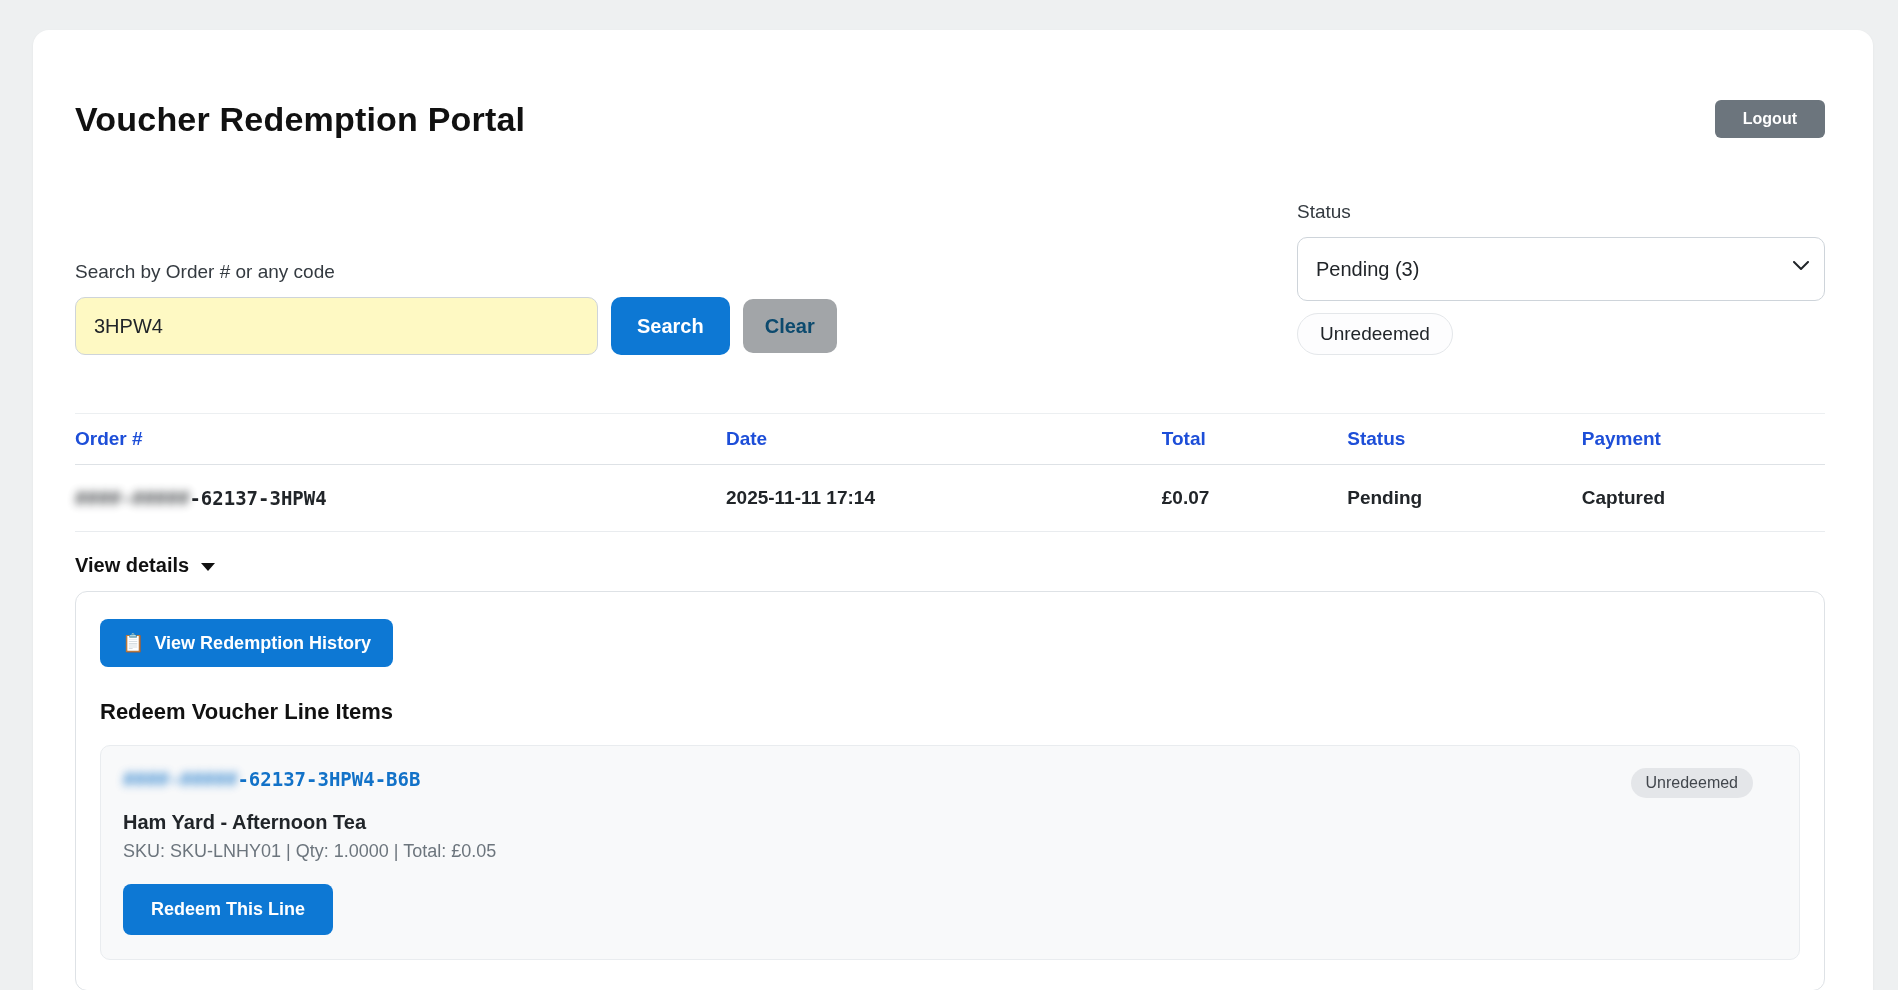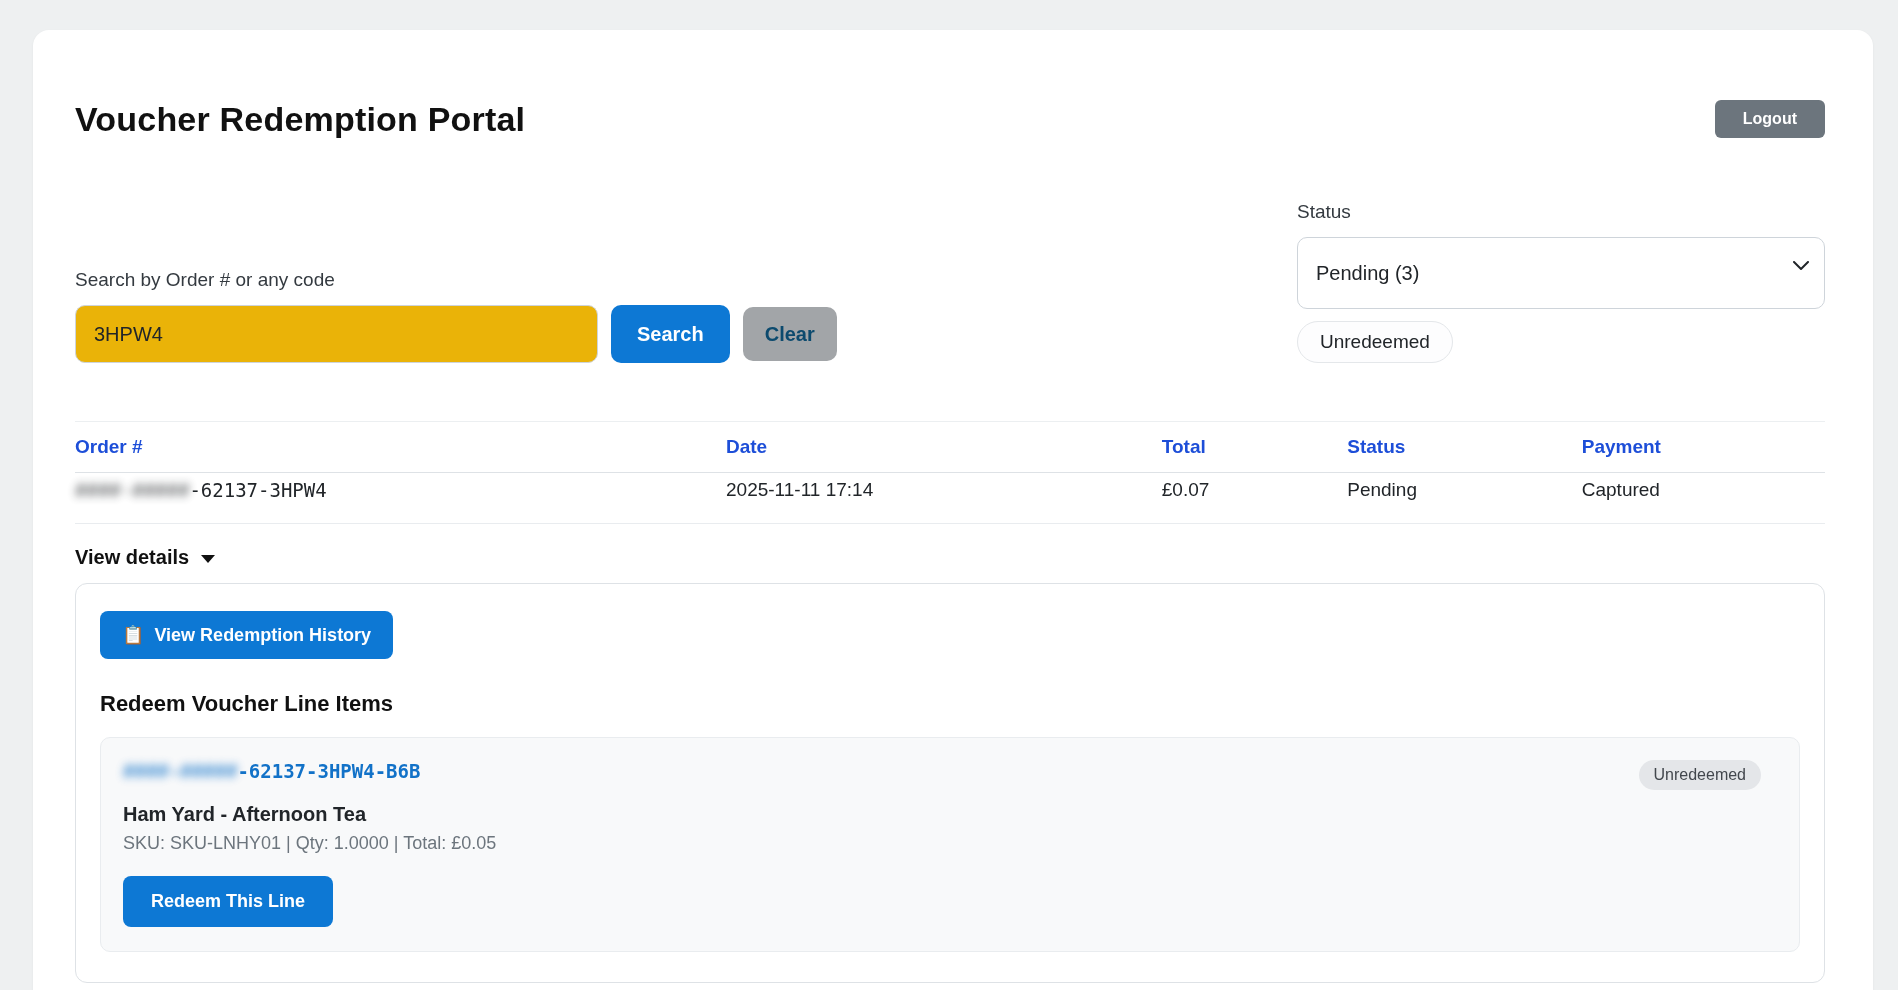--- a/index.html
+++ b/index.html
@@ -25,53 +25,54 @@
     background: #6c757d; color: #fff; font-size: 16px; font-weight: 700;
     padding: 10px 28px; border-radius: 6px; margin-top: 22px;
   }
   
   .controls { display: flex; justify-content: space-between; align-items: flex-end; margin-top: 62px; }
   .field-label { font-size: 19px; color: #343a40; margin-bottom: 14px; }
   .search-row { display: flex; align-items: stretch; gap: 13px; }
   .search-input {
     width: 523px; height: 58px; border: 1px solid #ced4da; border-radius: 10px;
     font-size: 20px; padding: 0 18px; color: #212529; outline: none;
-    font-family: "Liberation Sans", sans-serif; background: #eab308;
+    font-family: "Liberation Sans", sans-serif; background: #fef9c3;
   }
   .search-btn {
     background: #0d78d4; color: #ffffff; font-size: 20px; font-weight: 700;
     padding: 0 26px; border-radius: 10px; height: 58px;
   }
   .clear-btn {
     background: #a2a5a8; color: #0c4a6e; font-size: 20px; font-weight: 700;
     padding: 0 22px; border-radius: 10px; height: 54px; align-self: center;
   }
   .status-col { width: 528px; }
   .select-wrap { position: relative; }
   .status-select {
-    width: 100%; height: 72px; border: 1px solid #ced4da; border-radius: 10px;
+    width: 100%; height: 64px; border: 1px solid #ced4da; border-radius: 10px;
     font-size: 20px; padding: 0 40px 0 18px; color: #212529; background: #fff;
     appearance: none; -webkit-appearance: none; outline: none;
     font-family: "Liberation Sans", sans-serif; cursor: pointer;
   }
   .select-chevron { position: absolute; right: 16px; top: 20px; pointer-events: none; }
   .pills { display: flex; gap: 13px; margin-top: 12px; }
   .pill {
     background: #fdfdfe; border: 1px solid #e4e7ea; border-radius: 24px;
     font-size: 19px; color: #212529; padding: 9px 22px; white-space: nowrap;
   }
   
   .orders-table { width: 100%; border-collapse: collapse; margin-top: 58px; }
   .orders-table th {
     text-align: left; font-size: 19px; font-weight: 700; color: #1d4ed8;
     padding: 14px 8px 14px 0; border-top: 1px solid #eceff1; border-bottom: 1px solid #dee2e6;
   }
   .orders-table td {
-    font-size: 19px; color: #212529; padding: 6px 8px 22px 0;
+    font-size: 19px; color: #212529; padding: 22px 8px 22px 0;
     border-bottom: 1px solid #e9ecef;
+    font-weight: bold;
   }
   .col-order { width: 37.2%; }
   .col-date { width: 24.9%; }
   .col-total { width: 10.6%; }
   .col-status { width: 13.4%; }
   .col-payment { width: 13.9%; }
   .mono { font-family: "DejaVu Sans Mono", "Liberation Mono", monospace; }
   .order-code { font-size: 18px; color: #212529; }
   .redacted { filter: blur(4px); opacity: 0.75; user-select: none; }
   
@@ -84,21 +85,21 @@
     padding: 27px 24px; background: #fff; min-height: 400px;
   }
   .history-btn {
     background: #0d78d4; color: #fff; font-size: 18px; font-weight: 700;
     padding: 13px 22px; border-radius: 8px; display: inline-flex; align-items: center; gap: 10px;
   }
   .history-icon { font-size: 18px; }
   .line-items-heading { font-size: 22px; font-weight: 800; color: #111; margin-top: 32px; }
   .line-item-card {
     background: #f8f9fa; border: 1px solid #e9ecef; border-radius: 10px;
-    margin-top: 20px; padding: 22px 24px 24px 22px;
+    margin-top: 20px; padding: 22px 32px 24px 22px;
   }
   .li-top { display: flex; justify-content: space-between; align-items: flex-start; }
   .li-code { font-size: 19px; font-weight: 700; color: #1272c8; text-decoration: none; }
   .li-badge {
     background: #e4e6e9; color: #42474d; font-size: 16px;
     padding: 6px 15px; border-radius: 15px; margin-right: 14px; white-space: nowrap;
   }
   .li-name { font-size: 20px; font-weight: 700; color: #212529; margin-top: 13px; }
   .li-meta { font-size: 18px; color: #6c757d; margin-top: 7px; }
   .redeem-btn {

